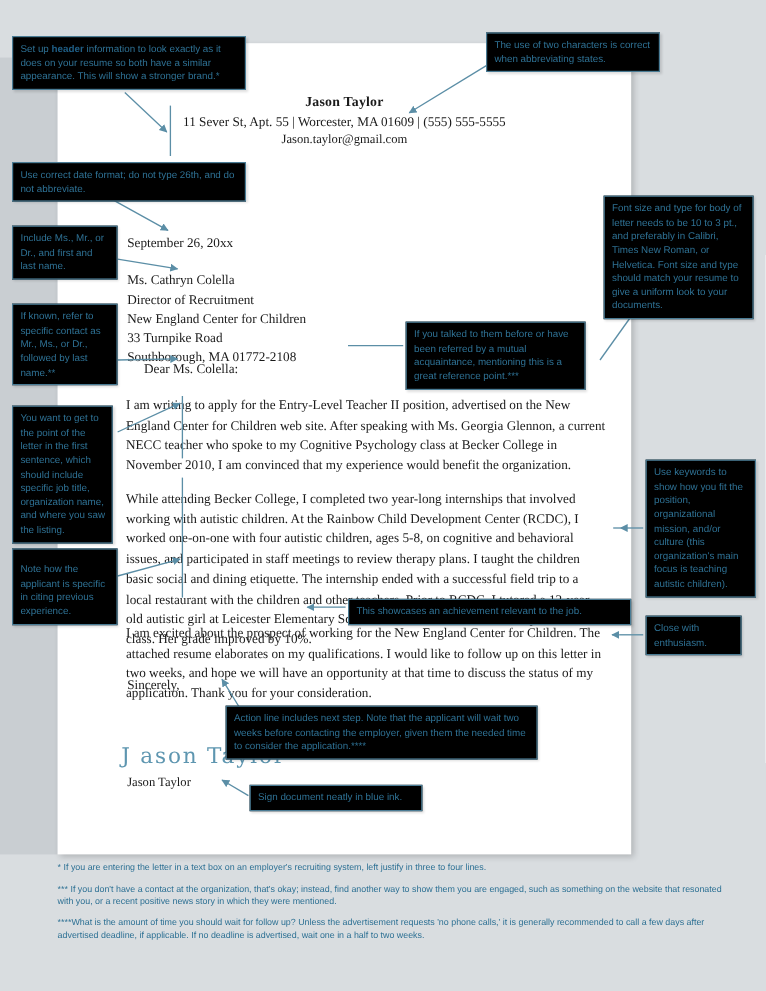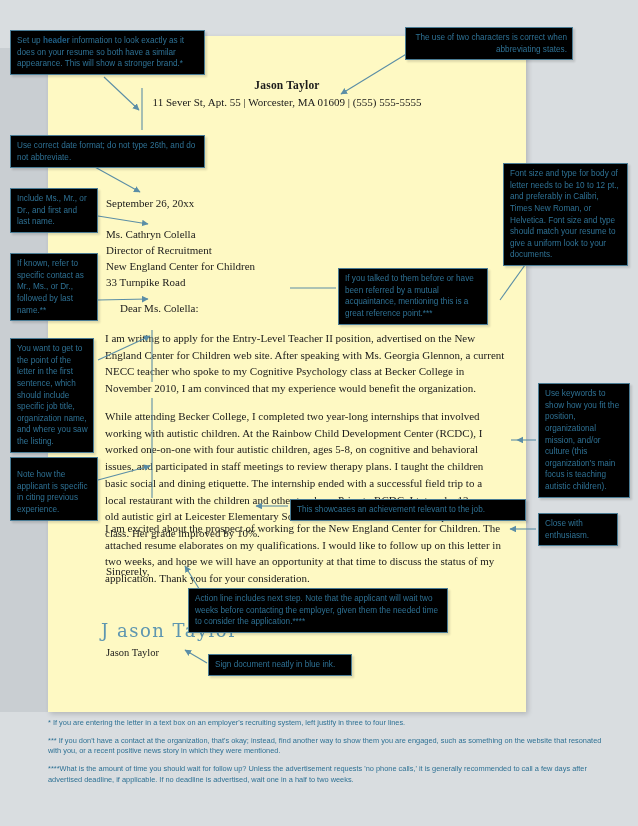--- a/index.html
+++ b/index.html
@@ -15,21 +15,21 @@
     overflow: hidden;
   }
 
   
   #letter-sheet {
     position: absolute;
     left: 48px;
     top: 36px;
     width: 478px;
     height: 676px;
-    background: #fef9c3;
+    background: #ffffff;
     box-shadow: 2px 2px 5px rgba(0,0,0,0.18);
   }
   #letter-shadow-band {
     position: absolute;
     left: 0px;
     top: 48px;
     width: 48px;
     height: 664px;
     background: #c9ced2;
   }
@@ -111,21 +111,21 @@
     box-shadow: 1.5px 1.5px 2px rgba(0,0,0,0.13);
   }
   .callout b { color: #1f5f87; }
 
   #callout-header        { left: 10px;  top: 30px;  width: 195px; }
   #callout-date          { left: 10px;  top: 135px; width: 195px; }
   #callout-salutation-1  { left: 10px;  top: 188px; width: 88px;  }
   #callout-salutation-2  { left: 10px;  top: 253px; width: 88px;  }
   #callout-firstpara     { left: 10px;  top: 338px; width: 84px;  }
   #callout-sell          { left: 10px;  top: 457px; width: 88px;  }
-  #callout-states        { left: 405px; top: 27px;  width: 168px; text-align: right; }
+  #callout-states        { left: 405px; top: 27px;  width: 145px; }
   #callout-font          { left: 503px; top: 163px; width: 125px; }
   #callout-referral      { left: 338px; top: 268px; width: 150px; }
   #callout-keywords      { left: 538px; top: 383px; width: 92px;  }
   #callout-achievement   { left: 290px; top: 499px; width: 236px; }
   #callout-close         { left: 538px; top: 513px; width: 80px;  }
   #callout-action        { left: 188px; top: 588px; width: 260px; }
   #callout-sign          { left: 208px; top: 654px; width: 144px; }
 
   
   #connectors {
@@ -152,28 +152,30 @@
 <body>
 
 <div id="letter-shadow-band"></div>
 
 <div id="letter-sheet">
 
   <div class="letter-text" id="letterhead-name">Jason Taylor</div>
 
   <div class="letter-text" id="letterhead-address">11 Sever St, Apt. 55  |  Worcester, MA  01609  |  (555) 555-5555</div>
 
+  <div class="letter-text" id="letterhead-email">Jason.taylor@gmail.com</div>
 
   <div class="letter-text" id="letter-date">September 26, 20xx</div>
 
   <div class="letter-text" id="recipient-block">
     <div>Ms. Cathryn Colella</div>
     <div>Director of Recruitment</div>
     <div>New England Center for Children</div>
     <div>33 Turnpike Road</div>
+    <div>Southborough, MA  01772-2108</div>
   </div>
 
   <div class="letter-text" id="salutation">Dear Ms. Colella:</div>
 
   <div class="letter-text body-para" id="para-1">I am writing to apply for the Entry-Level Teacher II position, advertised on the New England Center for Children web site.  After speaking with Ms. Georgia Glennon, a current NECC teacher who spoke to my Cognitive Psychology class at Becker College in November 2010, I am convinced that my experience would benefit the organization.</div>
 
   <div class="letter-text body-para" id="para-2">While attending Becker College, I completed two year-long internships that involved working with autistic children.  At the Rainbow Child Development Center (RCDC), I worked one-on-one with four autistic children, ages 5-8, on cognitive and behavioral issues, and participated in staff meetings to review therapy plans.  I taught the children basic social and dining etiquette.  The internship ended with a successful field trip to a local restaurant with the children and other teachers.  Prior to RCDC, I tutored a 12-year-old autistic girl at Leicester Elementary School on basic math skills for her special needs class.  Her grade improved by 10%.</div>
 
   <div class="letter-text body-para" id="para-3">I am excited about the prospect of working for the New England Center for Children.  The attached resume elaborates on my qualifications.  I would like to follow up on this letter in two weeks, and hope we will have an opportunity at that time to discuss the status of my application.  Thank you for your consideration.</div>
 
@@ -239,21 +241,21 @@
 
 <div class="callout" id="callout-firstpara">You want to get to the point of the letter in the first sentence, which should include specific job title, organization name, and where you saw the listing.</div>
 
 <div class="callout" id="callout-sell">
   <div style="height:7px"></div>
   <div>Note  how the applicant is specific in citing previous experience.</div>
 </div>
 
 <div class="callout" id="callout-states">The use of two characters is correct when abbreviating states.</div>
 
-<div class="callout" id="callout-font">Font size and type for body of letter needs to be 10 to 12 pt., and preferably in Calibri, Times New Roman, or Helvetica.  Font size and type should match your resume to give a uniform look to your documents.</div>
+<div class="callout" id="callout-font">Font size and type for body of letter needs to be 10 to 3 pt., and preferably in Calibri, Times New Roman, or Helvetica.  Font size and type should match your resume to give a uniform look to your documents.</div>
 
 <div class="callout" id="callout-referral">If you talked to them before  or have been referred by a mutual acquaintance, mentioning this is a great reference point.***</div>
 
 <div class="callout" id="callout-keywords">Use keywords to show how you fit the position, organizational mission, and/or culture (this organization's main focus is teaching autistic children).</div>
 
 <div class="callout" id="callout-achievement">This showcases an achievement relevant to the job.</div>
 
 <div class="callout" id="callout-close">Close with enthusiasm.</div>
 
 <div class="callout" id="callout-action">Action line includes next step.  Note that the applicant will wait two weeks before contacting the employer, given them the needed time to consider the application.****</div>

